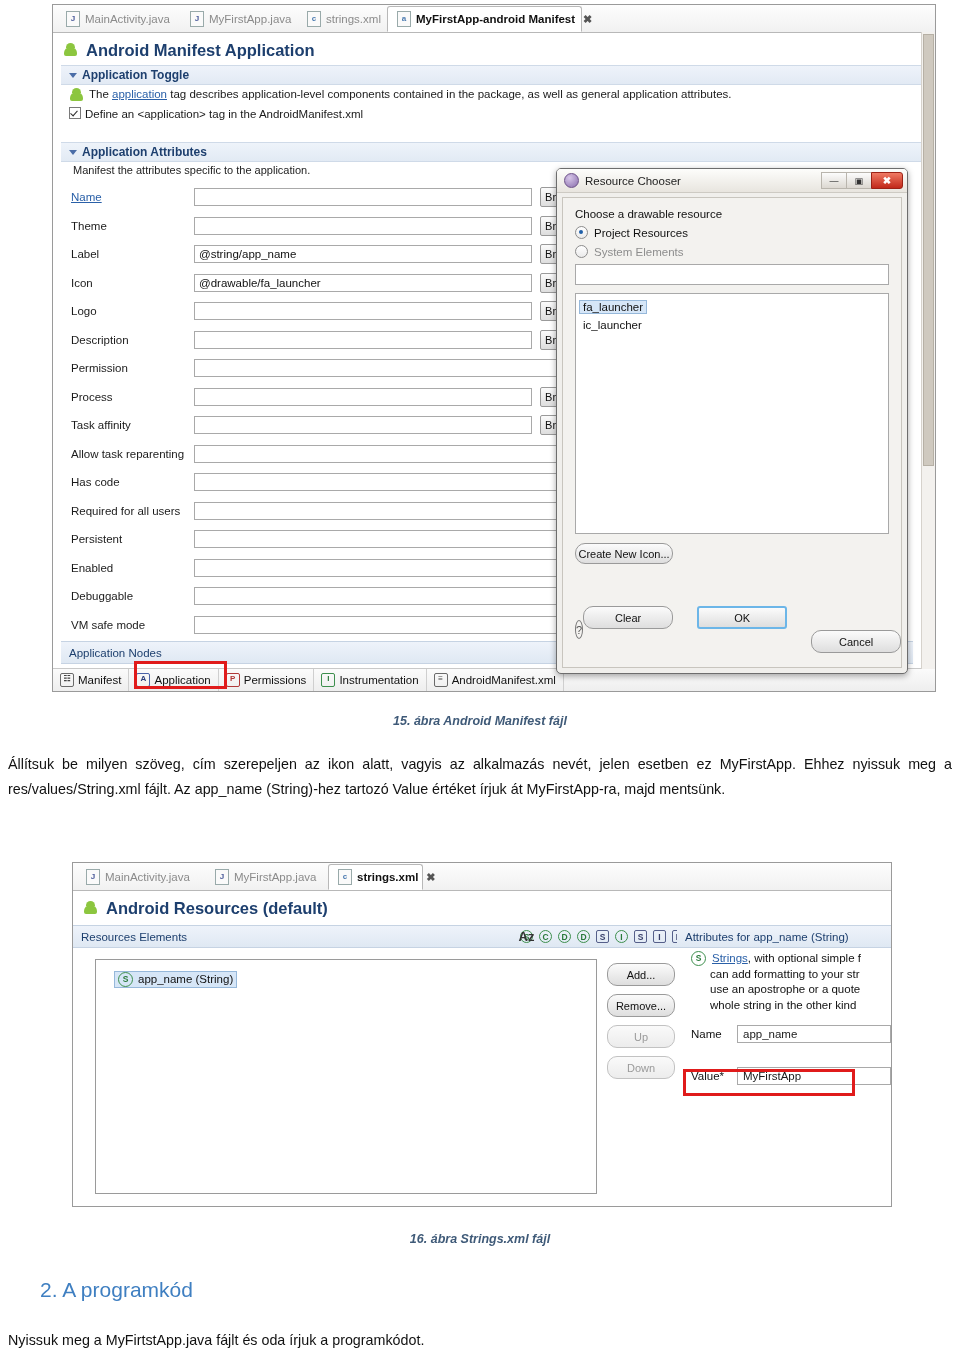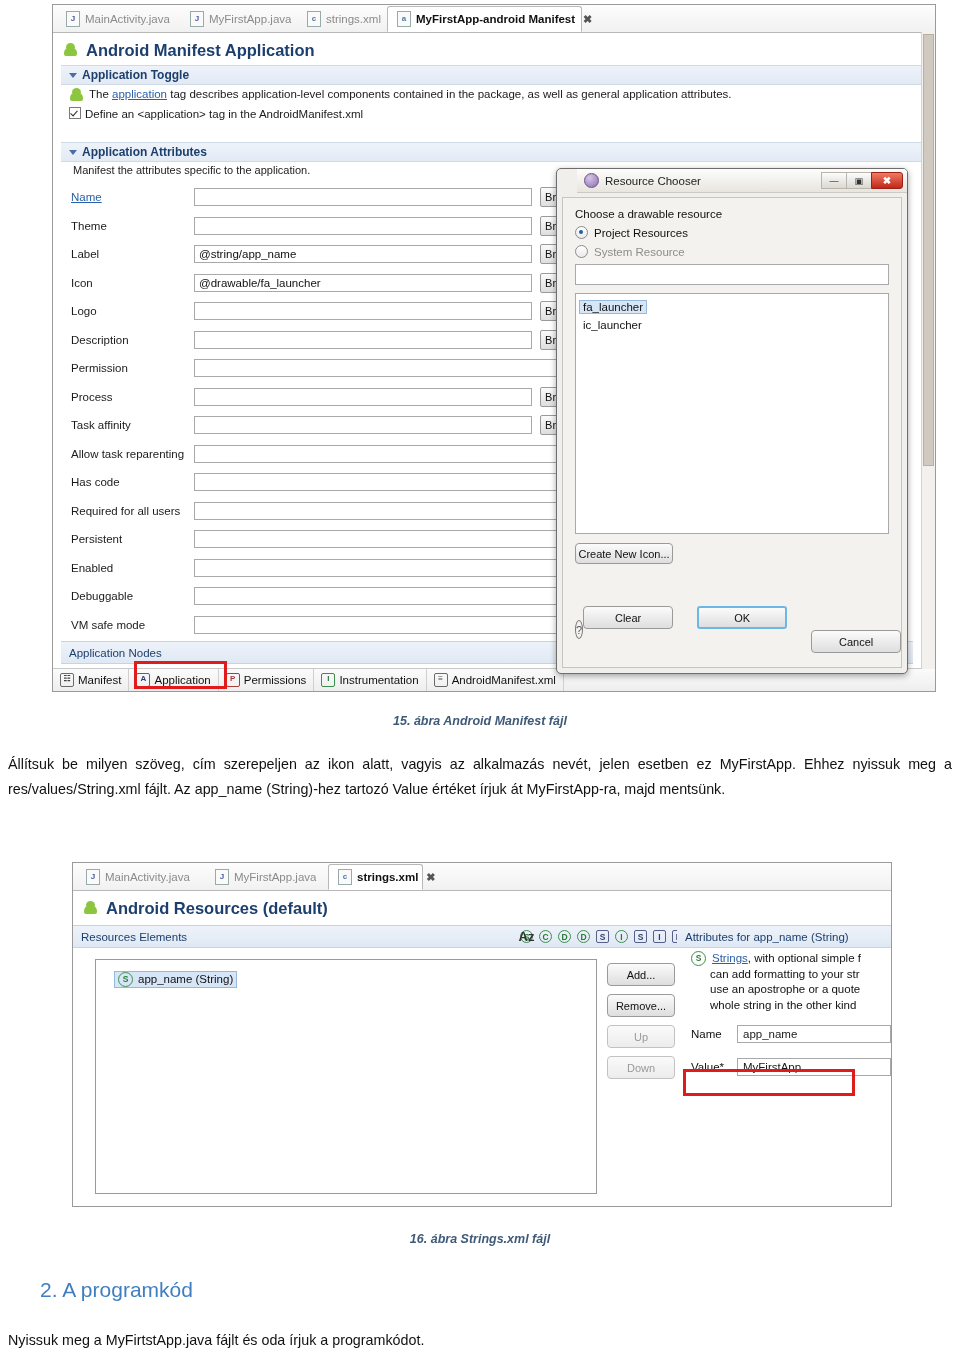--- a/index.html
+++ b/index.html
@@ -105,21 +105,21 @@
   .radio{display:flex;align-items:center;gap:6px;font-size:11.5px;margin-bottom:6px;color:#111;}
   .radio .rb{width:11px;height:11px;border-radius:50%;border:1px solid #8c8c8c;
     background:linear-gradient(#fff,#eaeaea);position:relative;flex:none;}
   .radio.on .rb::after{content:"";position:absolute;left:2.5px;top:2.5px;width:4px;height:4px;
     border-radius:50%;background:#1f5fa8;}
   .radio.off{color:#8d8d8d;}
   .searchbox{height:19px;border:1px solid #a9a9a9;background:#fff;margin:2px 0 8px 0;}
   .listbox{border:1px solid #a9a9a9;background:#fff;height:241px;padding:3px 0 0 3px;box-sizing:border-box;}
   .li{font-size:11.5px;padding:1px 4px;display:inline-block;color:#111;}
   .li.sel{background:#d6e6f7;border:1px solid #96b8da;padding:0 3px;}
-  .btn{height:20px;border:1px solid #9a9a9a;border-radius:4px;
+  .btn{height:20px;border:1px solid #9a9a9a;border-radius:10px;
     background:linear-gradient(#fbfbfb,#dedede);display:flex;align-items:center;
     justify-content:center;font-size:11px;color:#111;box-sizing:border-box;}
   .btn.def{border:2px solid #6cb6e8;border-radius:3px;}
   .helpq{width:17px;height:17px;border-radius:50%;border:1.4px solid #777;
     display:flex;align-items:center;justify-content:center;font-size:11px;color:#555;}
 
   
   .cap{position:absolute;width:100%;text-align:center;font-size:12.5px;font-style:italic;
     color:#3f5a78;font-weight:bold;}
   .para{position:absolute;font-size:14.3px;line-height:25px;color:#111;text-align:justify;}
@@ -320,41 +320,41 @@
       </div>
 
     <div class="vsb" style="right:0;top:27px;bottom:22px;">
       <div class="thumb" style="top:2px;height:430px;"></div>
     </div>
   </div>
 
   <div class="redbox" style="left:81px;top:656px;width:93px;height:28px;"></div>
 </div>
 
-<div class="dlg" style="left:556px;top:168px;width:352px;height:506px;padding-left:20px;">
+<div class="dlg" style="left:556px;top:168px;width:352px;height:506px;">
   <div class="dlg-tb">
     <span class="globe"></span>
     <span class="ttl">Resource Chooser</span>
     <span class="wbtns">
       <span class="wb">—</span>
       <span class="wb">▣</span>
       <span class="wb close">✖</span>
     </span>
   </div>
 
   <div class="dlg-body">
     <div class="pad">
       <div class="dl-title">Choose a drawable resource</div>
       <div class="radio on">
         <span class="rb"></span>
         <span>Project Resources</span>
       </div>
       <div class="radio off">
         <span class="rb"></span>
-        <span>System Resource</span>
+        <span>System Elements</span>
       </div>
       <div class="searchbox"></div>
       <div class="listbox">
         <div><span class="li sel">fa_launcher</span></div>
         <div><span class="li">ic_launcher</span></div>
       </div>
       <div class="btn" style="width:98px;height:21px;margin-top:9px;">Create New Icon...</div>
     </div>
 
     <div style="position:absolute;left:12px;right:12px;bottom:14px;display:flex;align-items:center;">
@@ -440,21 +440,21 @@
         </div>
         <div style="padding-left:19px;">can add formatting to your str</div>
         <div style="padding-left:19px;">use an apostrophe or a quote</div>
         <div style="padding-left:19px;">whole string in the other kind</div>
       </div>
 
       <div class="nv-row" style="margin-top:10px;">
         <span class="k">Name</span>
         <span class="v">app_name</span>
       </div>
-      <div class="nv-row" style="margin-top:12px;">
+      <div class="nv-row" style="margin-top:21px;">
         <span class="k">Value*</span>
         <span class="v">MyFirstApp</span>
       </div>
     </div>
   </div>
 
   <div class="redbox" style="left:610px;top:206px;width:172px;height:27px;"></div>
 </div>
 
 <div class="cap" style="top:1232px;">16. ábra Strings.xml fájl</div>

